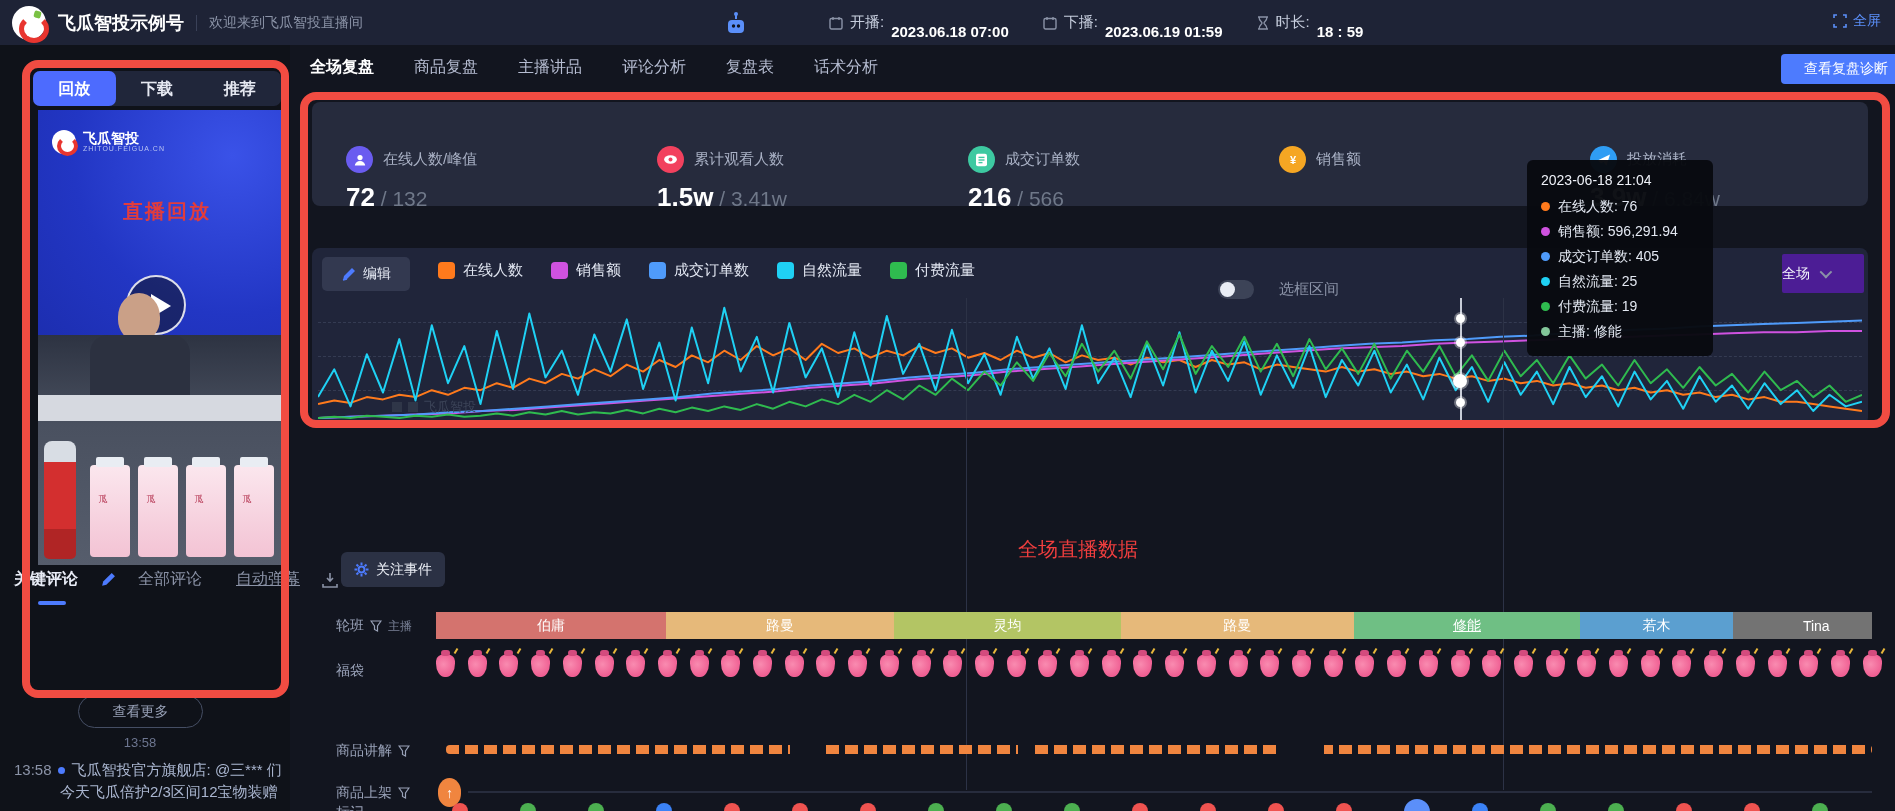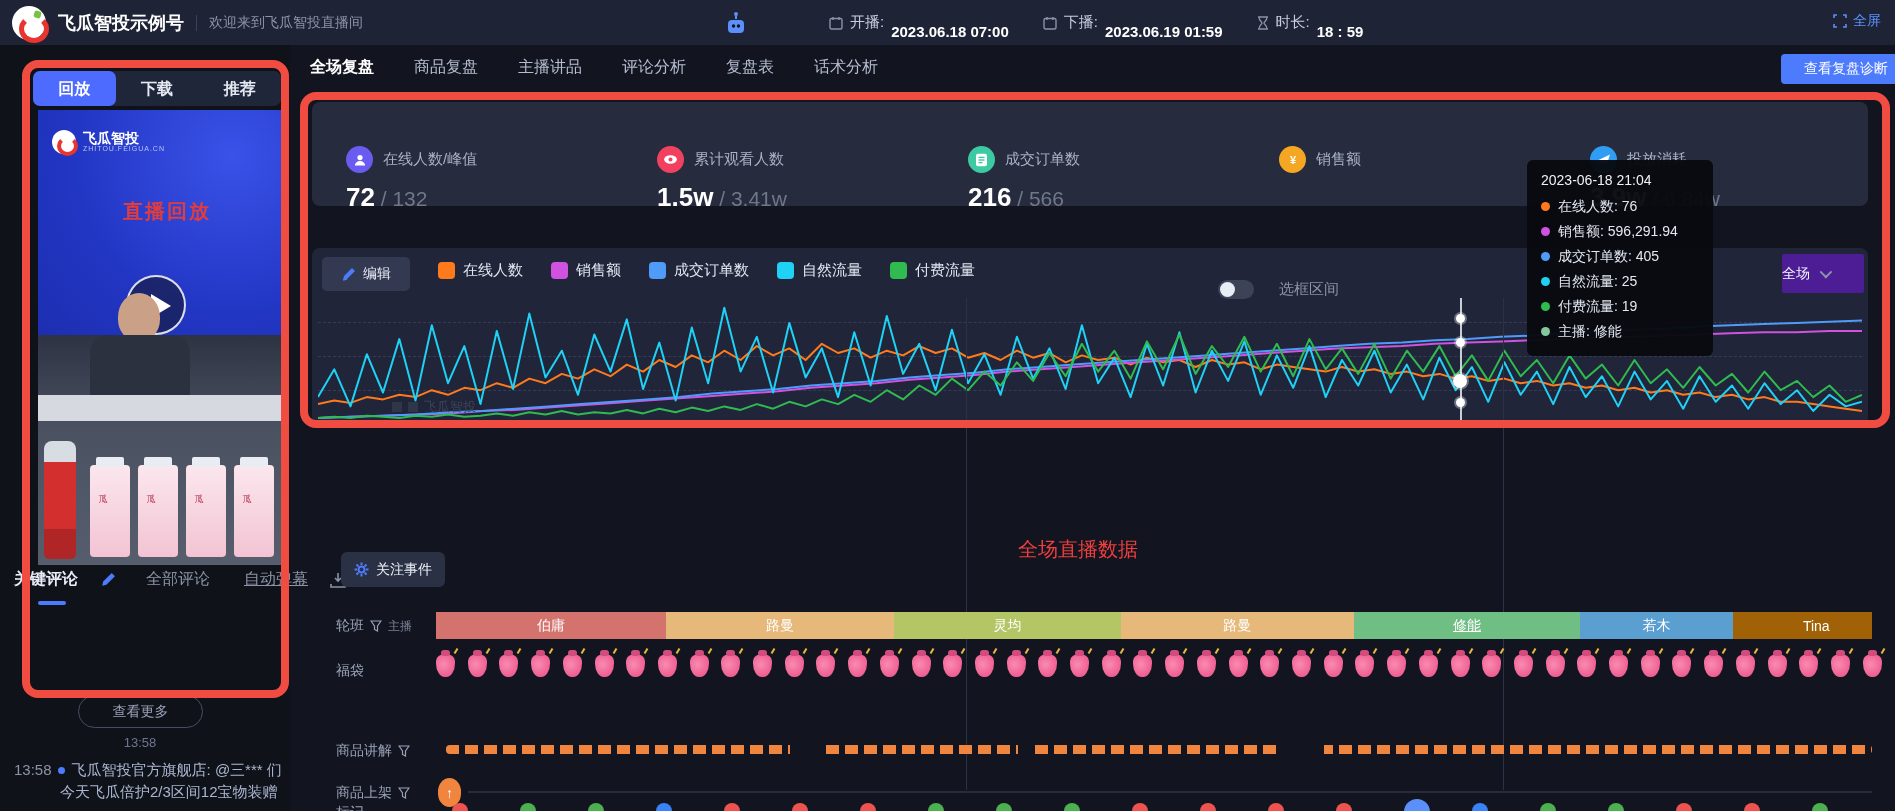--- a/index.html
+++ b/index.html
@@ -222,21 +222,21 @@
       </div>
     </div>
 
     <div class="comment-tabs" id="comment-tabs">
         <div class="ctab active" style="margin-left: 14px;">关键评论</div>
         <span>
           <svg width="16" height="16" viewBox="0 0 15 15">
             <path d="M2 13l1-4 8-8 3 3-8 8z" fill="#4d7bfe"></path>
           </svg>
         </span>
-        <div class="ctab" style="margin-left: 8px;">全部评论</div>
+        <div class="ctab" style="margin-left: 0px;">全部评论</div>
         <div class="ctab" style="margin-left: 12px; text-decoration: underline;">自动弹幕</div>
         <span>
           <svg width="16" height="16" viewBox="0 0 16 16" stroke="#8b93a7" stroke-width="1.6" fill="none">
             <path d="M8 1v8 M5 6l3 3 3-3 M1 12v3h14v-3"></path>
           </svg>
         </span>
       </div>
     <div class="ctab-underline"></div>
 
     <div class="more-btn">查看更多</div>
@@ -437,21 +437,21 @@
       </span>
     <span class="sub">主播</span>
   </div>
   <div class="shift-bar" id="shift-bar">
       <div class="shift-seg" style="width: 16%; background: rgb(212, 115, 110);">伯庸</div>
       <div class="shift-seg" style="width: 15.9%; background: rgb(230, 185, 122);">路曼</div>
       <div class="shift-seg" style="width: 15.8%; background: rgb(179, 197, 100);">灵均</div>
       <div class="shift-seg" style="width: 16.2%; background: rgb(230, 185, 122);">路曼</div>
       <div class="shift-seg" style="width: 15.8%; background: rgb(111, 191, 132); text-decoration: underline;">修能</div>
       <div class="shift-seg" style="width: 10.6%; background: rgb(91, 159, 208);">若木</div>
-      <div class="shift-seg" style="width: 9.7%; background: #a16207; padding-left: 28px;">Tina</div>
+      <div class="shift-seg" style="width: 9.7%; background: #737373; padding-left: 28px;">Tina</div>
     </div>
 
   <div class="row-label" style="top:662px;">
     <span>福袋</span>
   </div>
   <div class="bags-row" id="bags-row">
       <span class="bag"></span>
       <span class="bag"></span>
       <span class="bag"></span>
       <span class="bag"></span>

